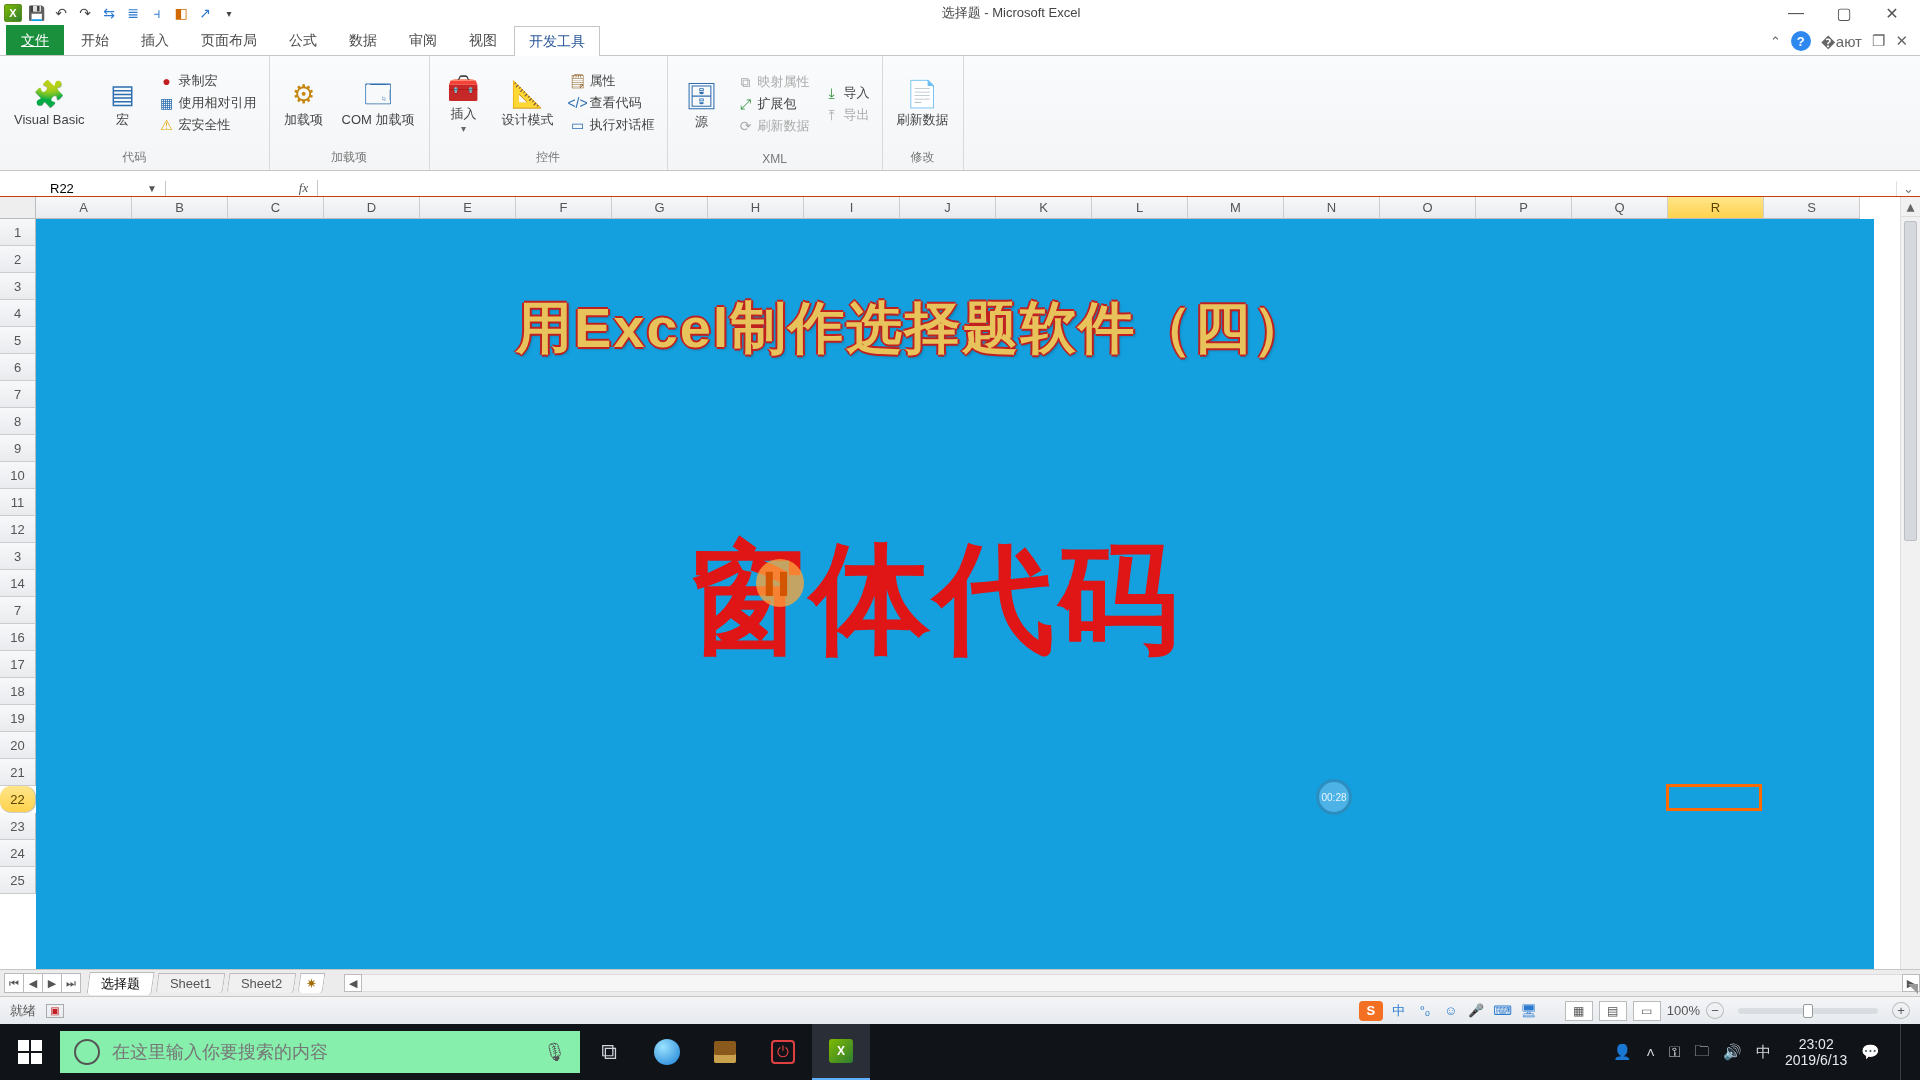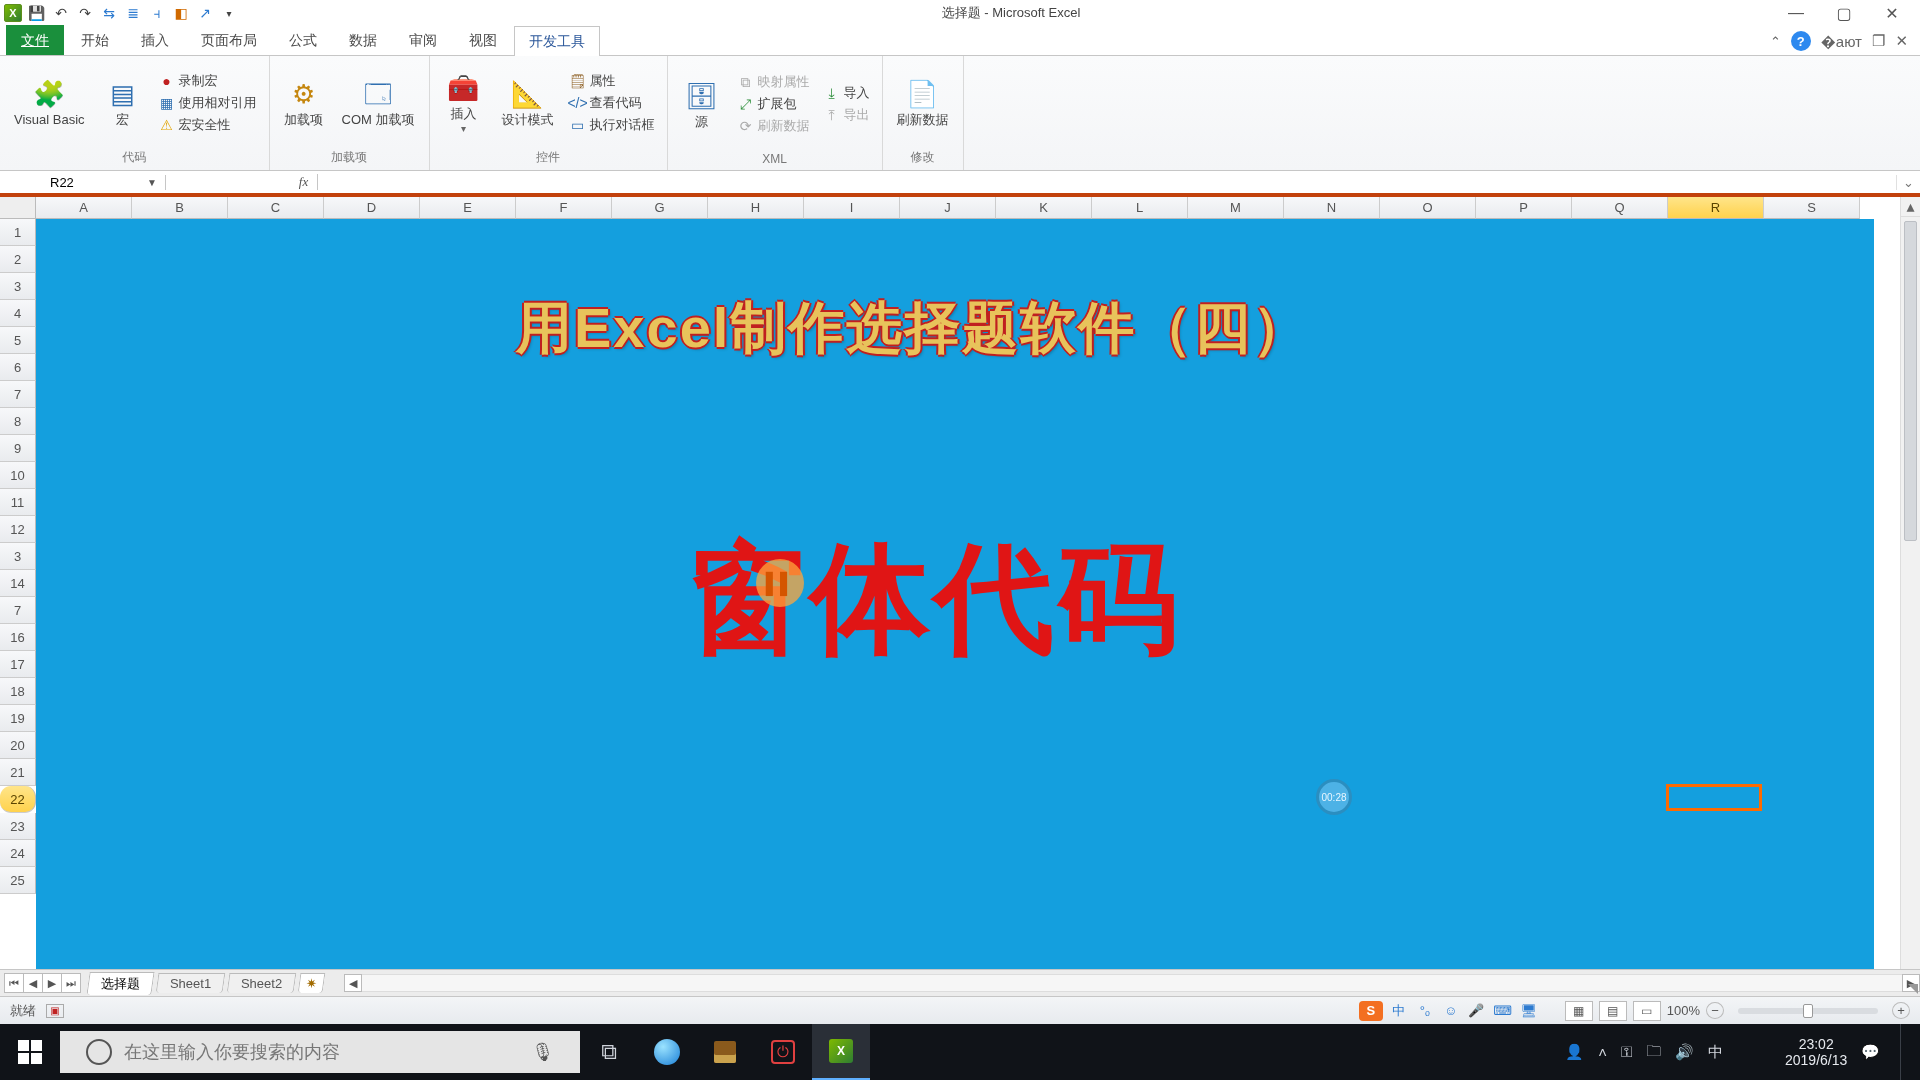--- a/index.html
+++ b/index.html
@@ -29,21 +29,21 @@
 .group { border-right: 1px solid #d9d9d9; display:flex; flex-direction:column; }
 .group-body { flex:1; display:flex; align-items:center; padding: 4px 8px; gap:6px; }
 .group-label { text-align:center; font-size:12px; color:#777; padding-bottom:4px; }
 .bigbtn { display:flex; flex-direction:column; align-items:center; gap:2px; padding:2px 6px; min-width:52px; text-align:center; line-height:1.1; }
 .bigbtn .ic { width:34px; height:34px; display:flex; align-items:center; justify-content:center; font-size:26px; }
 .smallcol { display:flex; flex-direction:column; gap:4px; }
 .smallbtn { display:flex; align-items:center; gap:4px; padding:0 4px; white-space:nowrap; }
 .smallbtn .ic { width:16px; height:16px; display:inline-flex; align-items:center; justify-content:center; font-size:14px; }
 
 
-.fxrow { height: 26px; border-bottom:4px solid #c2410c; display:flex; align-items:center; font-size:13px;gap:48px; }
+.fxrow { height: 26px; border-bottom:1px solid #c2410c; display:flex; align-items:flex-end; font-size:13px;gap:48px; }
 .namebox { width:166px; border-right:1px solid #c6c6c6; display:flex; align-items:center; justify-content:space-between; padding:0 8px 0 50px; background:#fff; }
 .namebox .dd { color:#555; font-size:10px; }
 .fxslot { width:28px; border-right:1px solid #c6c6c6; display:flex; align-items:center; justify-content:center; color:#555; }
 .fxslot .fxlabel { font-style:italic; font-family:"Cambria Math","Times New Roman",serif; }
 .fxinput { flex:1; padding:0 6px; display:flex; align-items:center; }
 .fx-expand { width:24px; display:flex; align-items:center; justify-content:center; color:#777; border-left:1px solid #e0e0e0; }
 
 
 .gridzone { flex:1; position:relative; display:flex; overflow:hidden; }
 .corner { position:absolute; left:0; top:0; width:36px; height:22px; background:#eee; border-right:1px solid #bbb; border-bottom:1px solid #bbb; z-index:3; }
@@ -86,27 +86,27 @@
 .zoomtrack { width:140px; height:6px; background:#d9dce0; border-radius:3px; position:relative; margin:0 8px; }
 .zoomtrack .zthumb { position:absolute; left:50%; top:-4px; width:10px; height:14px; background:#fff; border:1px solid #999; border-radius:2px; transform:translateX(-50%); }
 .sougou { width:24px; height:20px; background:#f36f21; border-radius:4px; color:#fff; display:inline-flex; align-items:center; justify-content:center; font-size:13px; font-weight:700; }
 .trayitem { width:20px; height:20px; display:inline-flex; align-items:center; justify-content:center; color:#2d7bd0; }
 
 
 .taskbar { height:56px; background:#101318; display:flex; align-items:center; color:#fff; font-size:16px; }
 .taskbar .start { width:60px; height:56px; display:flex; align-items:center; justify-content:center; }
 .taskbar .start .winlogo { width:24px; height:24px; display:grid; grid-template-columns:1fr 1fr; grid-template-rows:1fr 1fr; gap:2px; }
 .taskbar .start .winlogo span { background:#fff; }
-.taskbar .search { flex:0 0 520px; height:42px; background:#e5e5e5; color:#777; display:flex; align-items:center; padding:0 26px; gap:12px; font-size:18px; }
+.taskbar .search { flex:0 0 520px; height:42px; background:#86efac; color:#777; display:flex; align-items:center; padding:0 14px; gap:12px; font-size:18px; }
 .taskbar .search .cortana { width:26px; height:26px; border:2px solid #555; border-radius:50%; }
 .taskbar .search .mic { margin-left:auto; color:#555; }
 .taskbar .tbtn { width:58px; height:56px; display:flex; align-items:center; justify-content:center; font-size:22px; color:#cfd3da; }
 .taskbar .tbtn.active { background:#2a2f37; border-bottom:2px solid #5fb0ff; }
 .taskbar .tray { margin-left:auto; display:flex; align-items:center; gap:14px; padding-right:10px; font-size:15px; color:#d4d8df; }
-.taskbar .clock { text-align:center; font-size:14px; line-height:1.15; color:#e6e9ee;margin-left:48px; }
+.taskbar .clock { text-align:center; font-size:14px; line-height:1.15; color:#e6e9ee; }
 .taskbar .showdesk { width:10px; height:56px; border-left:1px solid #3a3f47; margin-left:6px; }
 .fold { width:22px;height:22px;background:#8a5a1c;display:inline-block;border-radius:2px;box-shadow:inset 0 -8px 0 #caa24d; }
 .qqball { width:26px;height:26px;border-radius:50%;background:radial-gradient(circle at 35% 30%,#9be3ff,#1a7fd6);display:inline-block;}
 .shutd { width:24px;height:24px;border:2px solid #e04040;border-radius:4px;color:#e04040;display:inline-flex;align-items:center;justify-content:center;font-size:15px; }
 .xlic { width:24px;height:24px;background:linear-gradient(135deg,#7fba00,#2e7d32);border-radius:3px;display:inline-flex;align-items:center;justify-content:center;color:#fff;font-size:12px;font-weight:700; }
 </style>
 </head>
 <body>
 
 <div class="titlebar">

